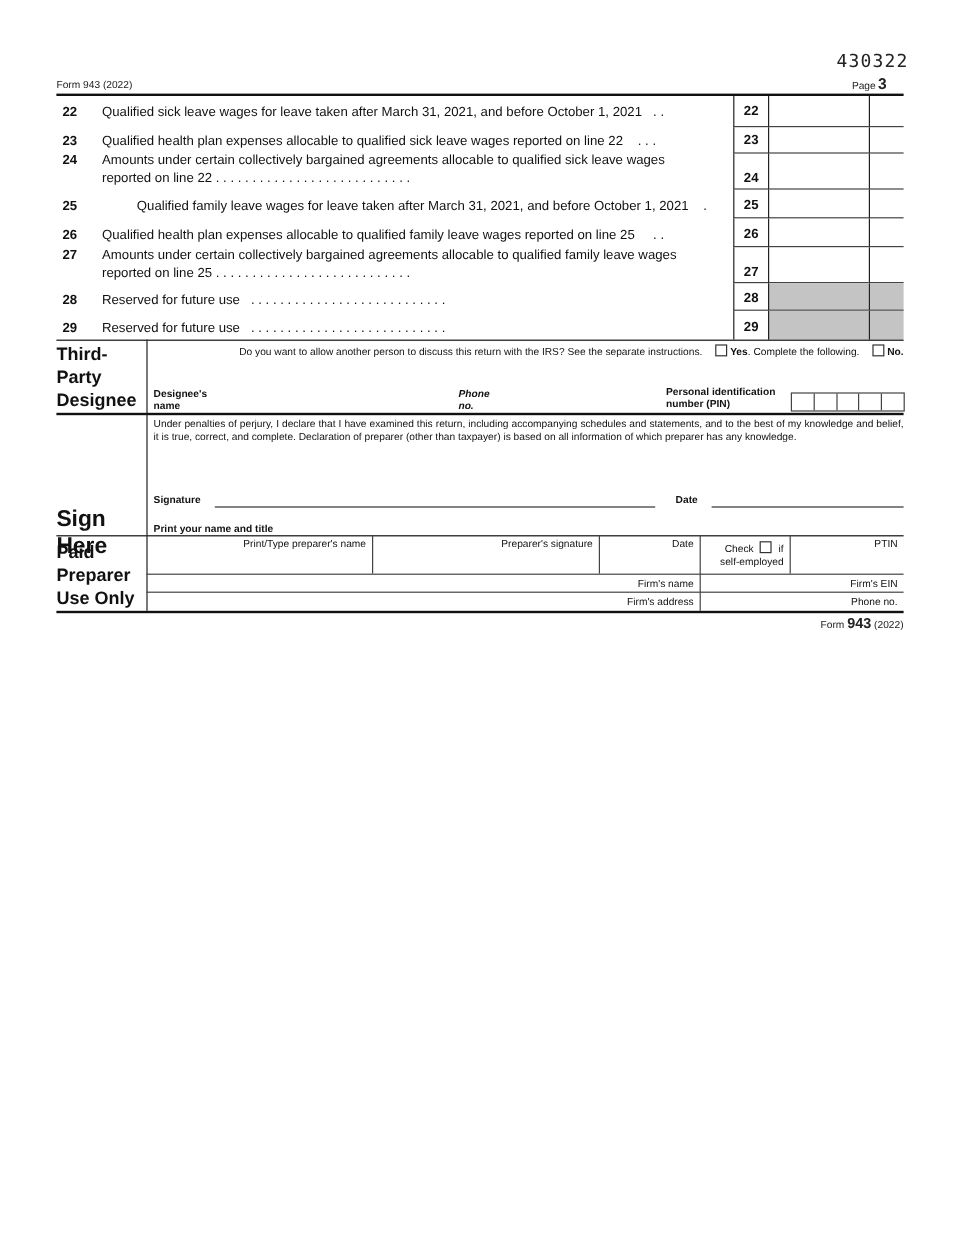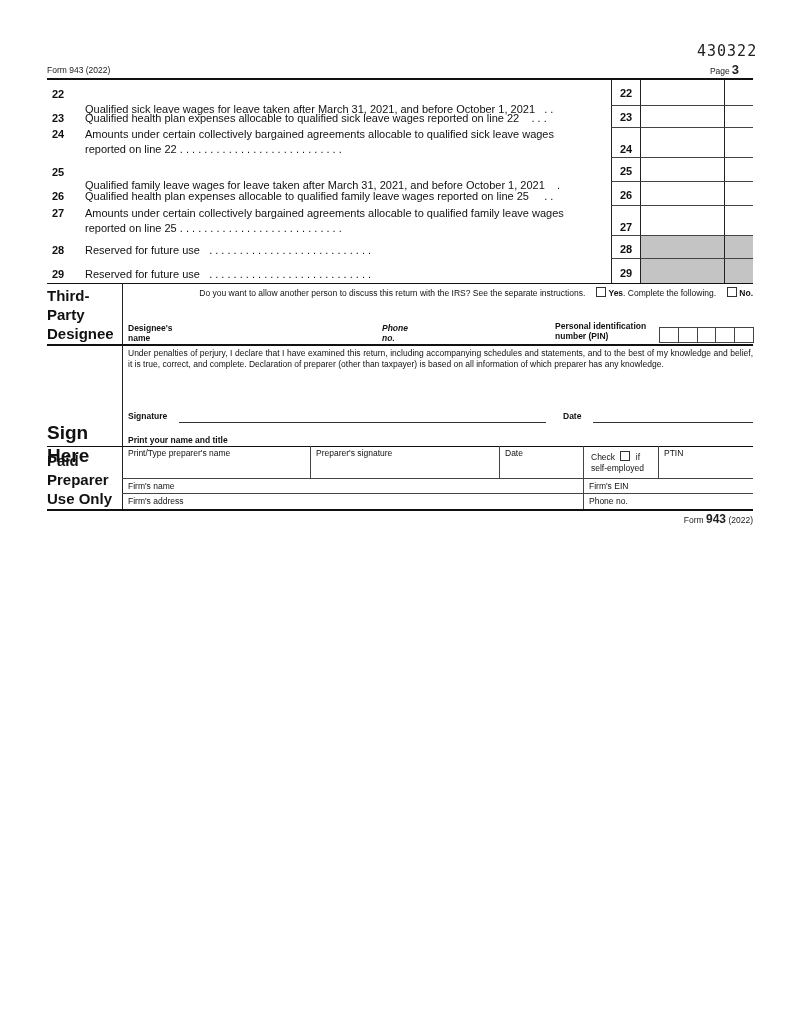--- a/index.html
+++ b/index.html
@@ -36,38 +36,38 @@
   .smallb { font-size: 8.5px; line-height: 10px; font-weight: bold; }
 
   .chk { display: inline-block; width: 10px; height: 10px; border: 1px solid #333; vertical-align: -1px; background: #fff; }
 
   .uline { position: absolute; height: 1px; background: #333; }
 
   .pin-box { position: absolute; top: 327px; left: 659px; width: 95px; height: 16px; border: 1px solid #444; display: flex; }
   .pin-box span { flex: 1; border-right: 1px solid #444; }
   .pin-box span:last-child { border-right: none; }
 
-  .cell { position: absolute; font-size: 8.5px; line-height: 11px; padding: 2px 5px; }
+  .cell { position: absolute; font-size: 8.5px; line-height: 11px; padding: 2px 5px; text-align: right; }
   .hline { position: absolute; height: 1px; background: #444; }
   .vline { position: absolute; width: 1px; background: #444; }
 
   .footer { right: 47px; top: 512px; font-size: 8.5px; color: #222; }
   .footer b { font-size: 12px; font-weight: bold; }
 </style>
 </head>
 <body>
 
 <div class="abs barcode">430322</div>
 <div class="abs form-id">Form 943 (2022)</div>
 <div class="abs page-lbl"><span>Page</span><b>3</b></div>
 <div class="abs topline"></div>
 
 <div class="line" style="top:80px;height:26px;">
   <span class="ln-num" style="top:8px;">22</span>
-  <span class="ln-text" style="top:7px;margin-top:15px;"><span>Qualified sick leave wages for leave taken after March 31, 2021, and before October 1, 2021</span>&nbsp;&nbsp;&nbsp;<span>. .</span></span>
+  <span class="ln-text" style="top:7px;"><span>Qualified sick leave wages for leave taken after March 31, 2021, and before October 1, 2021</span>&nbsp;&nbsp;&nbsp;<span>. .</span></span>
   <span class="box-num" style="top:0;height:26px;padding-top:7px;">22</span>
   <span class="box-amt" style="top:0;height:26px;"></span>
   <span class="box-cents" style="top:0;height:26px;"></span>
 </div>
 
 <div class="line" style="top:106px;height:22px;">
   <span class="ln-num" style="top:6px;">23</span>
   <span class="ln-text" style="top:5px;"><span>Qualified health plan expenses allocable to qualified sick leave wages reported on line 22</span>&nbsp;&nbsp;&nbsp;&nbsp;<span>. . .</span></span>
   <span class="box-num" style="top:0;height:22px;padding-top:5px;">23</span>
   <span class="box-amt" style="top:0;height:22px;"></span>
@@ -77,21 +77,21 @@
 <div class="line" style="top:128px;height:30px;">
   <span class="ln-num" style="top:0px;">24</span>
   <span class="ln-text" style="top:-1px;"><span>Amounts under certain collectively bargained agreements allocable to qualified sick leave wages</span><br><span>reported on line 22</span> <span>. . . . . . . . . . . . . . . . . . . . . . . . . . .</span></span>
   <span class="box-num" style="top:0;height:30px;padding-top:15px;">24</span>
   <span class="box-amt" style="top:0;height:30px;"></span>
   <span class="box-cents" style="top:0;height:30px;"></span>
 </div>
 
 <div class="line" style="top:158px;height:24px;">
   <span class="ln-num" style="top:8px;">25</span>
-  <span class="ln-text" style="top:20px;"><span>Qualified family leave wages for leave taken after March 31, 2021, and before October 1, 2021</span>&nbsp;&nbsp;&nbsp;&nbsp;<span>.</span></span>
+  <span class="ln-text" style="top:7px;margin-left:29px;"><span>Qualified family leave wages for leave taken after March 31, 2021, and before October 1, 2021</span>&nbsp;&nbsp;&nbsp;&nbsp;<span>.</span></span>
   <span class="box-num" style="top:0;height:24px;padding-top:7px;">25</span>
   <span class="box-amt" style="top:0;height:24px;"></span>
   <span class="box-cents" style="top:0;height:24px;"></span>
 </div>
 
 <div class="line" style="top:182px;height:24px;">
   <span class="ln-num" style="top:8px;">26</span>
   <span class="ln-text" style="top:7px;"><span>Qualified health plan expenses allocable to qualified family leave wages reported on line 25</span>&nbsp;&nbsp;&nbsp;&nbsp;&nbsp;<span>. .</span></span>
   <span class="box-num" style="top:0;height:24px;padding-top:7px;">26</span>
   <span class="box-amt" style="top:0;height:24px;"></span>

